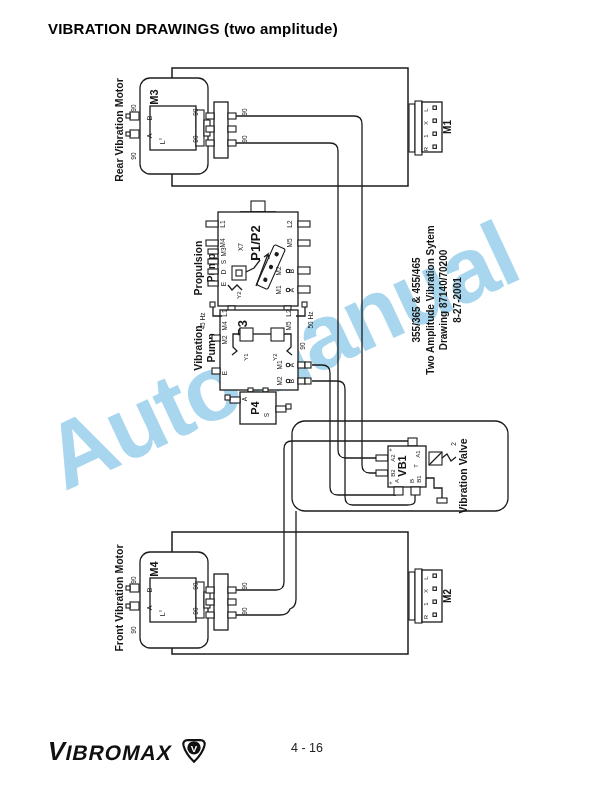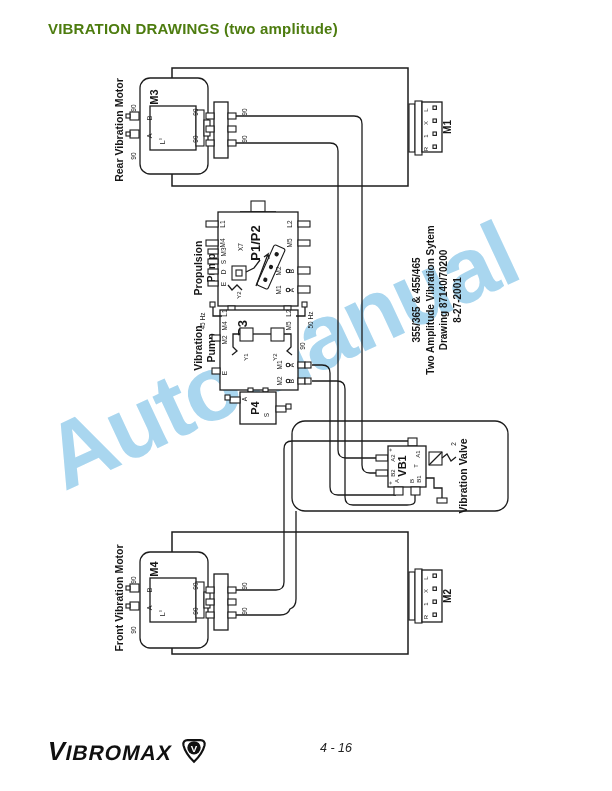--- a/index.html
+++ b/index.html
@@ -1,38 +1,38 @@
 <!DOCTYPE html>
 <html><head>
 <meta charset="utf-8">
 <style>
   html,body{margin:0;padding:0;background:#e8e8e8;}
   .page{position:relative;width:612px;height:791px;background:#ffffff;overflow:hidden;
         font-family:"Liberation Sans",sans-serif;color:#111;margin:0 auto;}
   .page-title{position:absolute;left:48px;top:20px;font-size:15px;font-weight:bold;
-        letter-spacing:.2px;color:#4d7c0f;}
+        letter-spacing:.2px;color:#000000;}
   .watermark{position:absolute;left:62px;top:408px;font-size:92px;font-weight:bold;
         color:#a9d6ef;transform:rotate(-25deg);transform-origin:0 78px;
         letter-spacing:-2px;white-space:nowrap;z-index:1;}
   svg.schematic{position:absolute;left:0;top:0;z-index:2;}
   svg.schematic text{fill:#161616;font-family:"Liberation Sans",sans-serif;}
   .t6{font-size:6px;} .t65{font-size:6.5px;} .t7{font-size:7px;}
   .tb10{font-size:10px;font-weight:bold;} .tb105{font-size:10.5px;font-weight:bold;}
   .tb11{font-size:11px;font-weight:bold;} .tb13{font-size:13px;font-weight:bold;}
   .ln{fill:none;stroke:#1c1c1c;stroke-width:1.3;}
   .ln2{fill:none;stroke:#1c1c1c;stroke-width:1.5;}
   .box{fill:#ffffff;stroke:#1c1c1c;stroke-width:1.3;}
   .boxthin{fill:#ffffff;stroke:#1c1c1c;stroke-width:1.1;}
   .footer-logo{position:absolute;left:48px;top:736px;display:flex;align-items:flex-end;z-index:3;}
   .brand{font-weight:bold;transform:skewX(-12deg);letter-spacing:1px;font-size:21px;
          color:#101010;line-height:1;}
   .brand .cap{font-size:26px;}
   .brand-mark{margin-left:8px;}
-  .page-num{position:absolute;left:262px;top:741px;width:90px;text-align:right;
-         font-size:12.5px;color:#222;z-index:3;font-style:italic;}
+  .page-num{position:absolute;left:262px;top:741px;width:90px;text-align:center;
+         font-size:12.5px;color:#222;z-index:3;}
 </style>
 </head>
 <body>
 
 <div class="page">
 
   <div class="page-title">VIBRATION DRAWINGS (two amplitude)</div>
 
   <div class="watermark">AutoManual</div>
 

